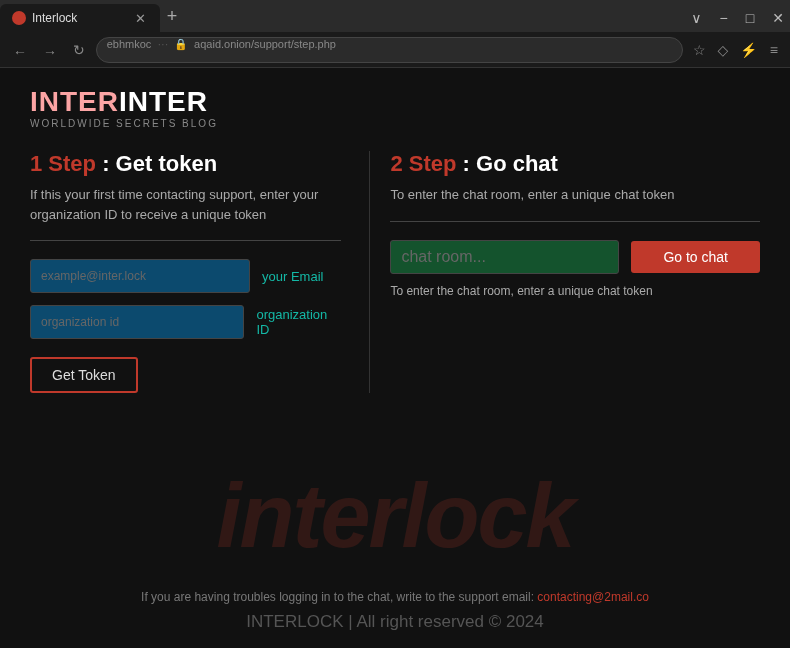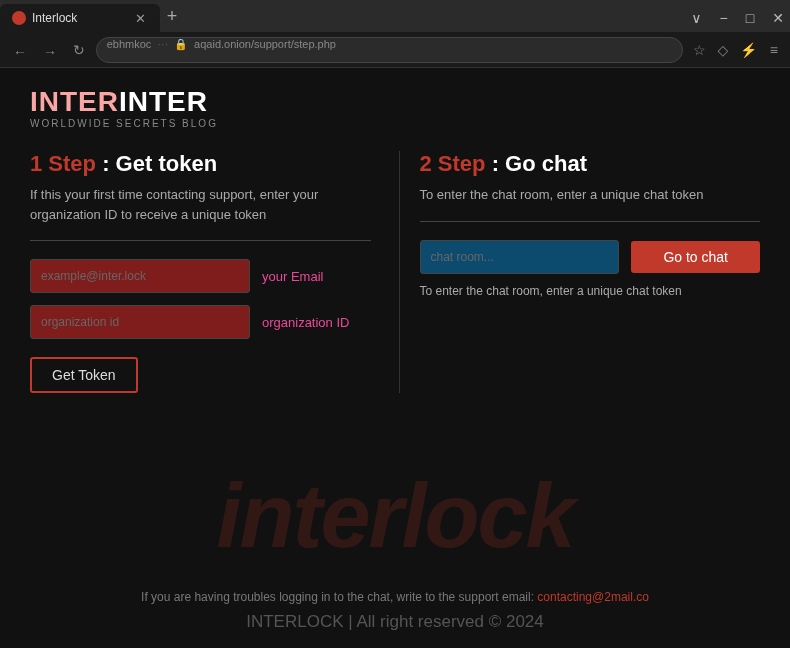--- a/index.html
+++ b/index.html
@@ -207,37 +207,37 @@
 
     
     .form-row {
       display: flex;
       align-items: center;
       gap: 12px;
       margin-bottom: 12px;
     }
 
     .form-input {
-      background: #7f1d1d;
+      background: #0c4a6e;
       border: 1px solid #444;
       border-radius: 3px;
       height: 34px;
       width: 220px;
       padding: 0 10px;
       color: #aaa;
       font-size: 12px;
     }
 
     .form-input::placeholder {
       color: #666;
     }
 
     .form-label {
       font-size: 13px;
-      color: #ec4899;
+      color: #14b8a6;
     }
 
     .btn-get-token {
       background: transparent;
       border: 2px solid #c0392b;
       color: #ddd;
       padding: 8px 20px;
       font-size: 14px;
       cursor: pointer;
       border-radius: 3px;
@@ -256,28 +256,28 @@
     }
 
     .step2-row {
       display: flex;
       align-items: center;
       gap: 12px;
       margin-bottom: 10px;
     }
 
     .chat-input {
-      background: #0c4a6e;
+      background: #14532d;
       border: 1px solid #444;
       border-radius: 3px;
       height: 34px;
       flex: 1;
       padding: 0 10px;
       color: #aaa;
-      font-size: 12px;
+      font-size: 16px;
     }
 
     .chat-input::placeholder {
       color: #666;
     }
 
     .chat-note {
       font-size: 12px;
       color: #aaa;
       margin-top: 6px;

